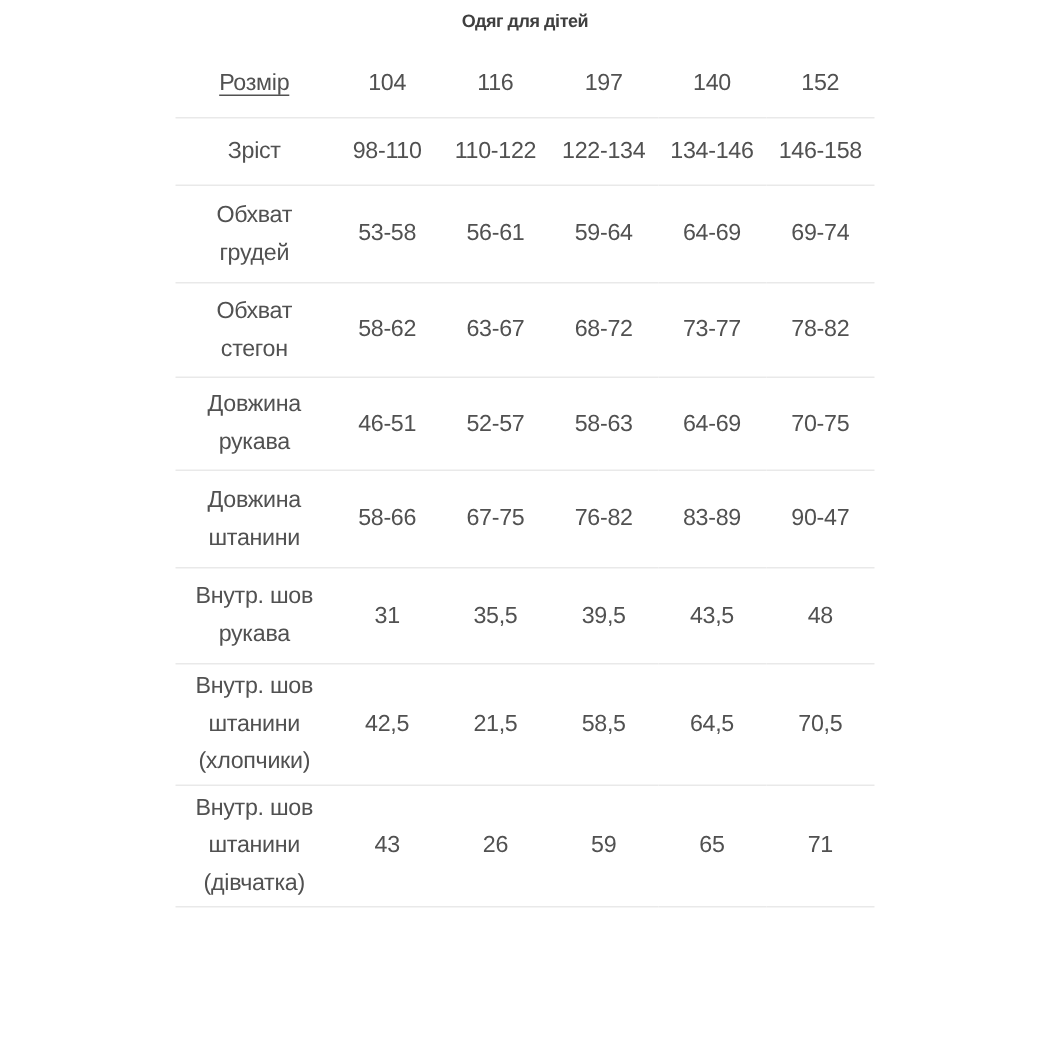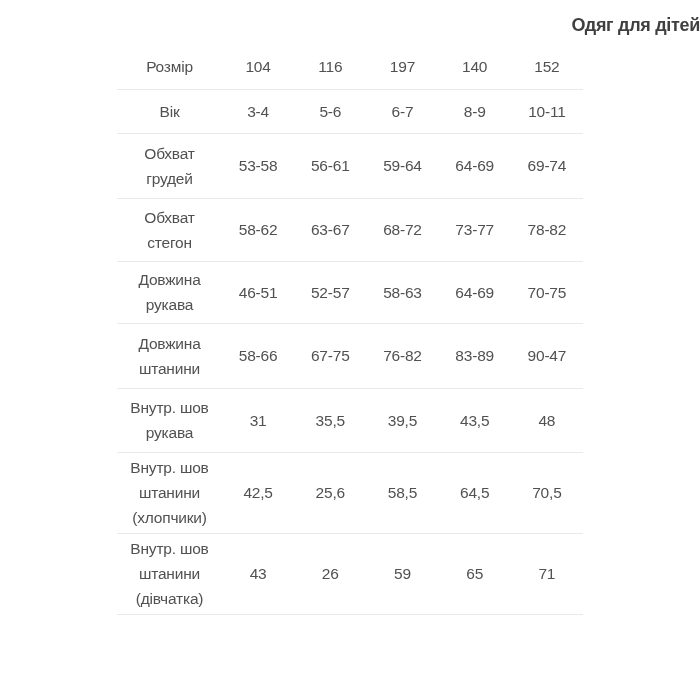--- a/index.html
+++ b/index.html
@@ -15,23 +15,23 @@
   }
   body {
     width: 700px;
     height: 700px;
     overflow: hidden;
     background: var(--bg);
     font-family: "Liberation Sans", "DejaVu Sans", sans-serif;
     color: var(--body-text);
   }
   .page-title {
-    padding-top: 14px;
-    text-align: right;
-    font-size: 18px;
+    padding-top: 3px;
+    text-align: center;
+    font-size: 12px;
     font-weight: 700;
     letter-spacing: -0.3px;
     line-height: 23px;
     color: var(--title-text);
   }
   table.size-table {
     border-collapse: collapse;
     table-layout: fixed;
     width: 466px;
     margin: 7px 0 0 117px;
@@ -43,20 +43,21 @@
     font-weight: 400;
     text-align: center;
     vertical-align: middle;
     line-height: 25px;
     letter-spacing: -0.2px;
     border-bottom: 1px solid var(--divider);
     color: var(--body-text);
   }
   thead tr { height: 45px; }
   .header-label {
+    text-decoration: underline;
     text-underline-offset: 3px;
   }
   .label-cell { white-space: pre-line; }
 </style>
 </head>
 <body>
 
 <div class="page">
   <div class="page-title">Одяг для дітей</div>
 
@@ -73,27 +74,27 @@
       <tr>
         <th class="label-cell header-label">Розмір</th>
         <th>104</th>
         <th>116</th>
         <th>197</th>
         <th>140</th>
         <th>152</th>
       </tr>
     </thead>
     <tbody>
-        <tr style="height: 44px;">
-          <td class="label-cell">Вік</td>
-          <td>3-4</td>
-          <td>5-6</td>
-          <td>6-7</td>
-          <td>8-9</td>
-          <td>10-11</td>
+        <tr style="height: 45px;">
+          <td class="label-cell">Зріст</td>
+          <td>98-110</td>
+          <td>110-122</td>
+          <td>122-134</td>
+          <td>134-146</td>
+          <td>146-158</td>
         </tr>
         <tr style="height: 65px;">
           <td class="label-cell">Обхват
 грудей</td>
           <td>53-58</td>
           <td>56-61</td>
           <td>59-64</td>
           <td>64-69</td>
           <td>69-74</td>
         </tr>
@@ -131,21 +132,21 @@
           <td>35,5</td>
           <td>39,5</td>
           <td>43,5</td>
           <td>48</td>
         </tr>
         <tr style="height: 81px;">
           <td class="label-cell">Внутр. шов
 штанини
 (хлопчики)</td>
           <td>42,5</td>
-          <td>25,6</td>
+          <td>21,5</td>
           <td>58,5</td>
           <td>64,5</td>
           <td>70,5</td>
         </tr>
         <tr style="height: 81px;">
           <td class="label-cell">Внутр. шов
 штанини
 (дівчатка)</td>
           <td>43</td>
           <td>26</td>

